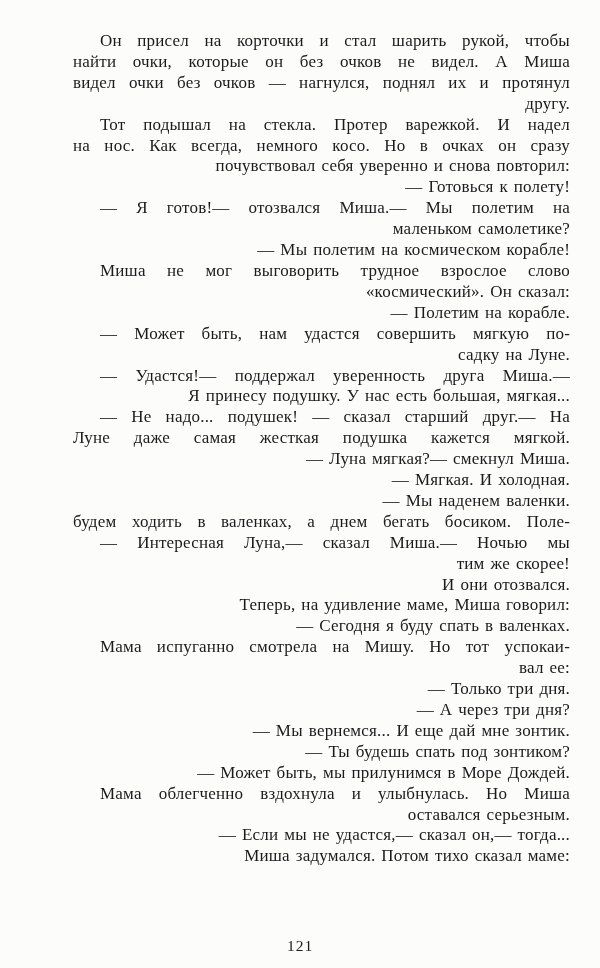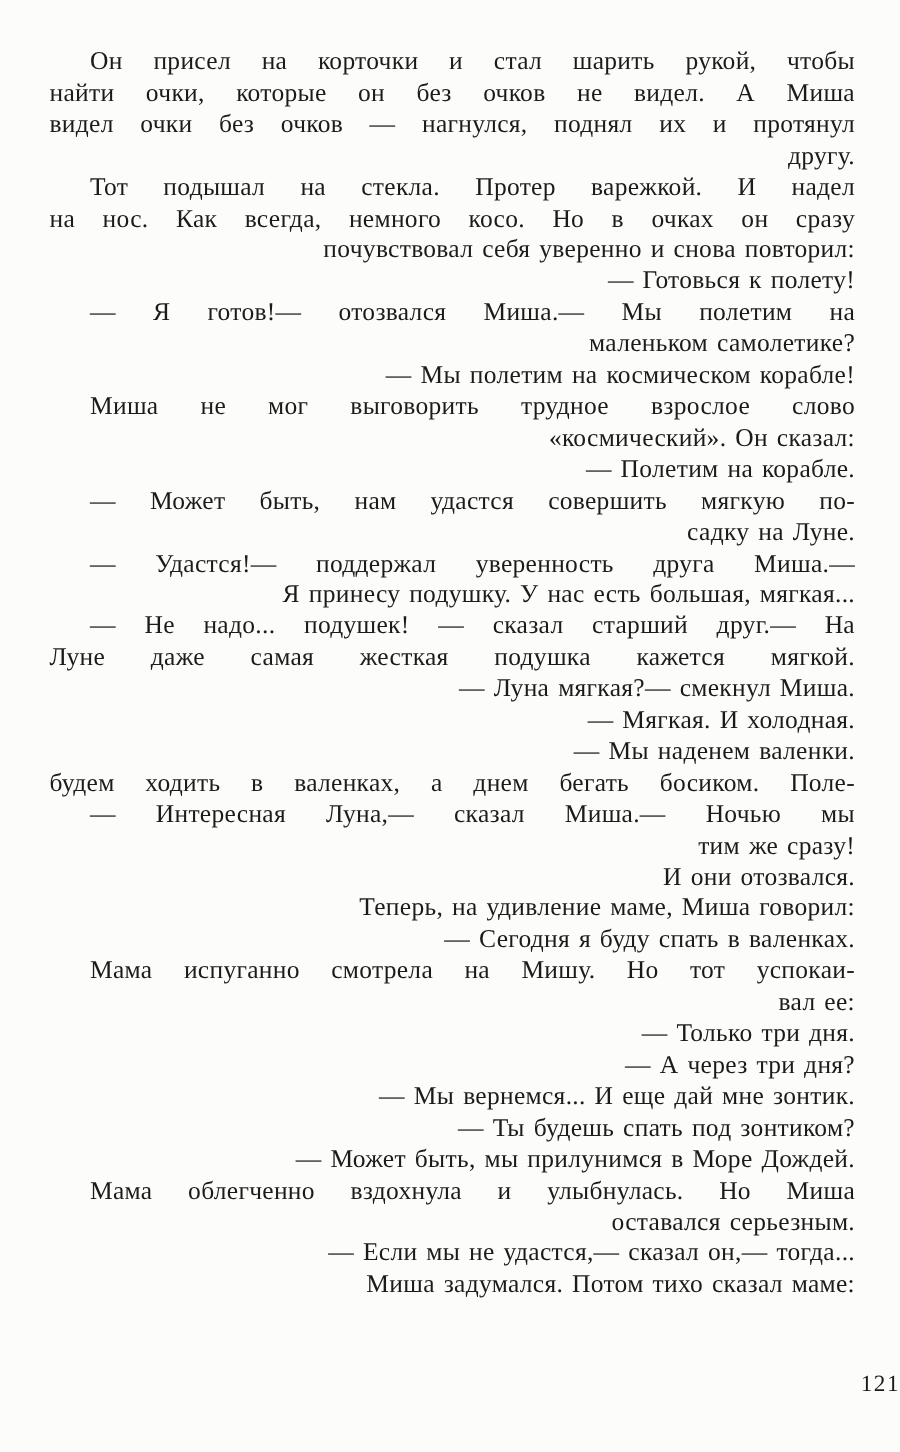--- a/index.html
+++ b/index.html
@@ -29,33 +29,34 @@
     left: 33px;
     width: 537px;
   }
   .line {
     text-align: right;
     min-height: 20.9px;
   }
   .line.justify {
     text-align: justify;
     text-align-last: justify;
+    margin-left: 40px;
   }
   .line.indent {
     padding-left: 27px;
   }
   .line.indent.justify {
     
   }
   .page-number {
     position: absolute;
-    top: 913px;
+    top: 936px;
     left: 0;
     width: 600px;
-    text-align: right;
+    text-align: center;
     font-size: 15.5px;
     letter-spacing: 1px;
     color: var(--ink, #1b1b1b);
   }
 </style>
 </head>
 <body style="--paper: #fcfcfa; --ink: #1b1b1b;">
 
 <div class="book-page">
   <div class="text-block">
@@ -77,21 +78,21 @@
       <div class="line">садку на Луне.</div>
       <div class="line indent justify">— Удастся!— поддержал уверенность друга Миша.—</div>
       <div class="line">Я принесу подушку. У нас есть большая, мягкая...</div>
       <div class="line indent justify">— Не надо... подушек! — сказал старший друг.— На</div>
       <div class="line justify">Луне даже самая жесткая подушка кажется мягкой.</div>
       <div class="line indent">— Луна мягкая?— смекнул Миша.</div>
       <div class="line indent">— Мягкая. И холодная.</div>
       <div class="line indent">— Мы наденем валенки.</div>
       <div class="line justify">будем ходить в валенках, а днем бегать босиком. Поле-</div>
       <div class="line indent justify">— Интересная Луна,— сказал Миша.— Ночью мы</div>
-      <div class="line">тим же сразу!</div>
+      <div class="line">тим же скорее!</div>
       <div class="line indent">И они отозвался.</div>
       <div class="line indent">Теперь, на удивление маме, Миша говорил:</div>
       <div class="line indent">— Сегодня я буду спать в валенках.</div>
       <div class="line indent justify">Мама испуганно смотрела на Мишу. Но тот успокаи-</div>
       <div class="line">вал ее:</div>
       <div class="line indent">— Только три дня.</div>
       <div class="line indent">— А через три дня?</div>
       <div class="line indent">— Мы вернемся... И еще дай мне зонтик.</div>
       <div class="line indent">— Ты будешь спать под зонтиком?</div>
       <div class="line indent">— Может быть, мы прилунимся в Море Дождей.</div>

